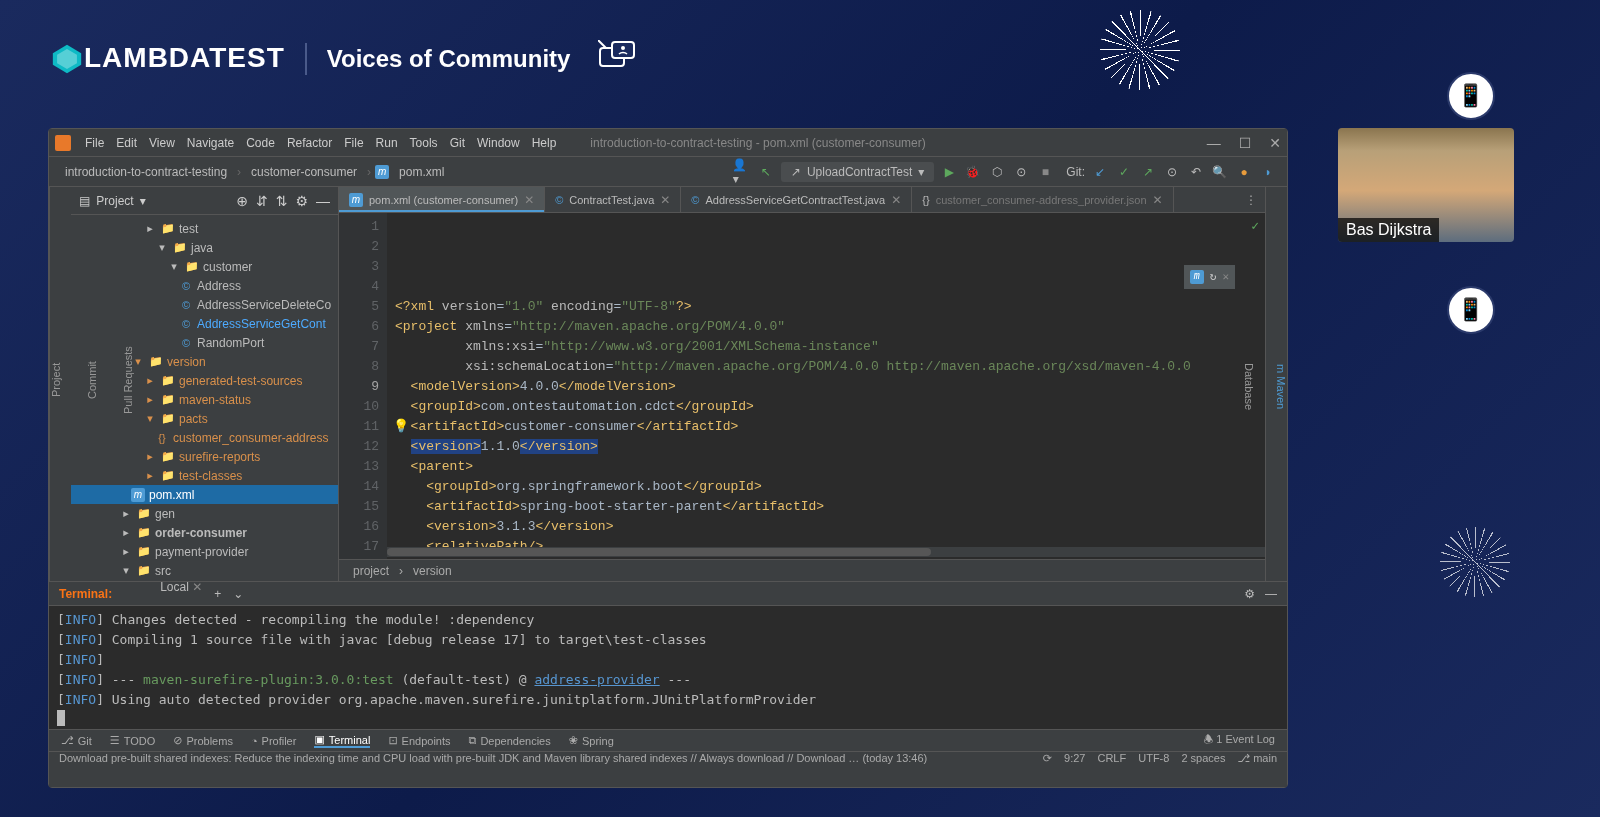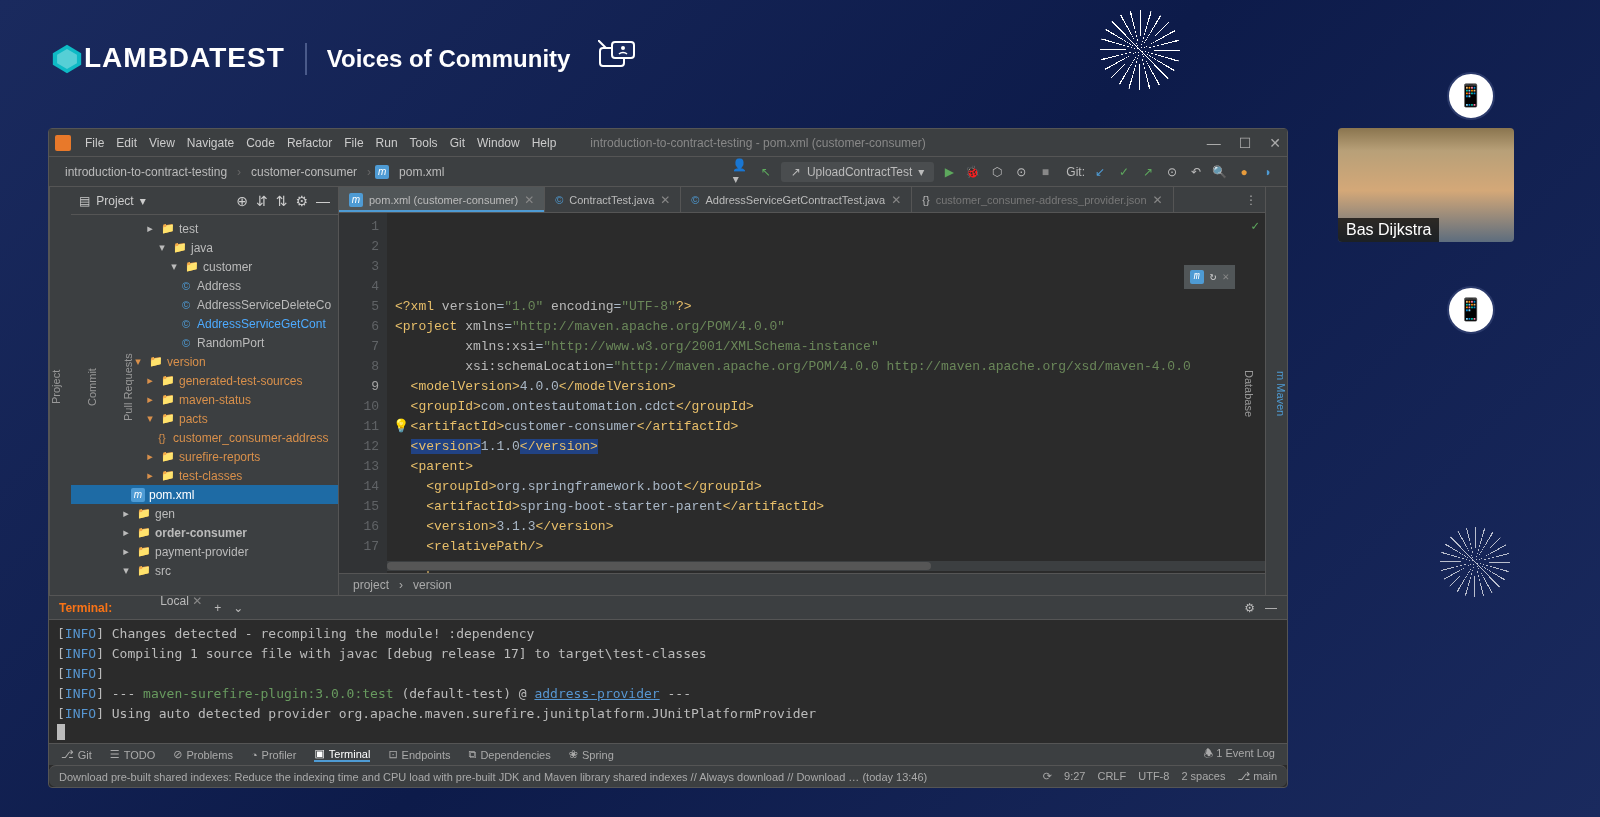--- a/index.html
+++ b/index.html
@@ -118,22 +118,22 @@
 .info-lbl { color: #5796d1; }
 .mvn { color: #689a5f; }
 .link { color: #5796d1; text-decoration: underline; }
 
 .bottom-tabs { height: 22px; background: #3c3f41; border-top: 1px solid #555;
   display: flex; align-items: center; gap: 18px; padding: 0 12px; font-size: 11px; color: #aaa;}
 .bottom-tabs .btab { display: flex; gap: 4px; align-items: center; }
 .bottom-tabs .btab.active { color: #fff; border-bottom: 2px solid #4e9bd4;}
 .bottom-right { margin-left: auto; display: flex; gap: 6px; align-items: center;}
 
-.status-bar { height: 22px; background: #3c3f41; border-top: 1px solid #555;
-  display: flex; align-items: center; padding: 0 10px; font-size: 11px; color: #aaa; gap: 12px; border-radius: 7px;}
+.status-bar { height: 36px; background: #3c3f41; border-top: 1px solid #555;
+  display: flex; padding: 0 10px; font-size: 11px; color: #aaa; gap: 12px;}
 .status-bar .right { margin-left: auto; display: flex; gap: 12px; }
 
 .webcam { position: absolute; right: 86px; top: 128px; width: 176px; height: 114px;
   background: #444; border-radius: 4px; overflow: hidden; }
 .webcam-img { width: 100%; height: 100%; background: linear-gradient(180deg, #8a754f 0%, #b8a078 20%, #d4a878 55%, #5d6d7e 100%); }
 .webcam-name { position: absolute; left: 0; bottom: 0; background: rgba(0,0,0,.7); color: #fff;
   font-size: 16px; padding: 3px 8px; }
 
 .float-btn { position: absolute; right: 105px; width: 48px; height: 48px; border-radius: 50%;
   background: #fff; display: flex; align-items: center; justify-content: center; font-size: 22px;

